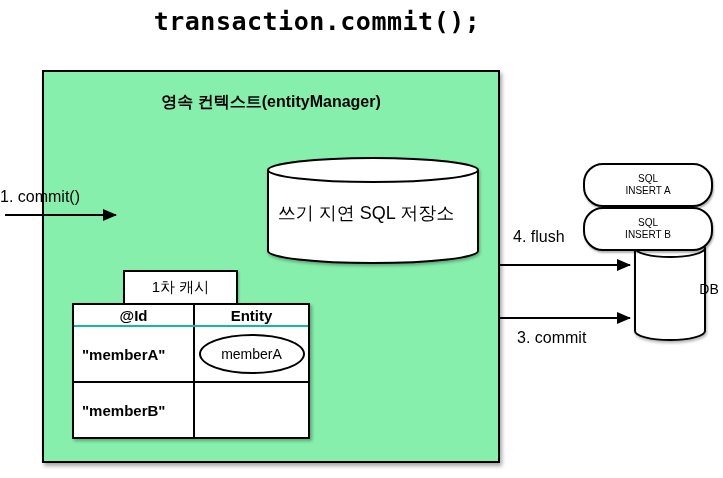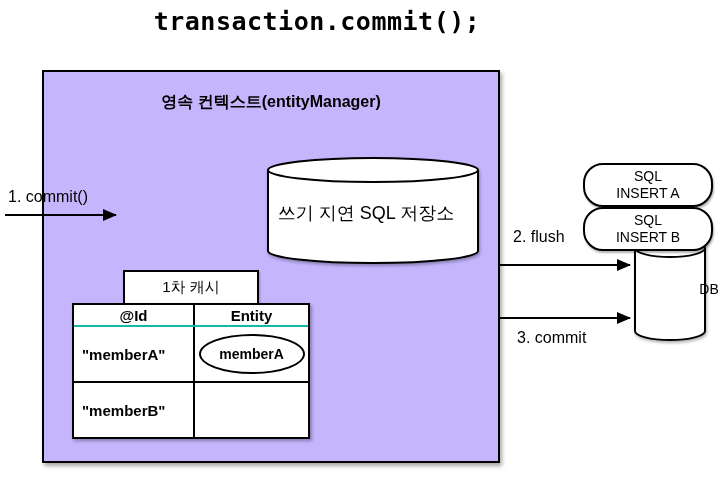--- a/index.html
+++ b/index.html
@@ -7,72 +7,72 @@
     position:relative;width:723px;height:478px;background:#ffffff;overflow:hidden;
     font-family:"Liberation Sans","DejaVu Sans",sans-serif;color:#000;
   }
   .code-title{
     position:absolute;left:0;top:7px;width:634px;text-align:center;
     font-family:"DejaVu Sans Mono","Liberation Mono",monospace;
     font-weight:bold;font-size:25px;letter-spacing:0.5px;z-index:5;
   }
   .main-box{
     position:absolute;left:42px;top:70px;width:458px;height:393px;
-    background:#c4b5fd;border:2px solid #000;box-sizing:border-box;
+    background:#86efac;border:2px solid #000;box-sizing:border-box;
     box-shadow:2px 3px 4px rgba(0,0,0,0.35);z-index:0;
   }
   .box-title{
     position:absolute;left:0;top:20px;width:100%;text-align:center;
     font-weight:bold;font-size:16px;
   }
   svg.shapes{position:absolute;left:0;top:0;width:723px;height:478px;z-index:1;}
   .cyl-shadow{filter:drop-shadow(1px 2px 1.5px rgba(0,0,0,0.3));}
   .wb-label{
     position:absolute;left:268px;top:201px;width:196px;text-align:center;
     font-size:18px;z-index:2;
   }
   .cache-tab{
-    position:absolute;left:123px;top:270px;width:136px;height:35px;
+    position:absolute;left:123px;top:270px;width:115px;height:35px;
     background:#fff;border:2px solid #000;box-sizing:border-box;z-index:2;
     display:flex;align-items:center;justify-content:center;font-size:15px;
     box-shadow:1px 2px 2px rgba(0,0,0,0.25);
   }
   .cache-table{
     position:absolute;left:72px;top:303px;width:238px;background:#fff;
     border:2px solid #000;box-sizing:border-box;z-index:3;
     box-shadow:2px 2px 3px rgba(0,0,0,0.3);
   }
   .ct-row{display:flex;}
-  .ct-cell{box-sizing:border-box;display:flex;align-items:center;font-weight:bold;}
+  .ct-cell{box-sizing:border-box;display:flex;align-items:center;}
   .ct-id{width:121px;border-right:2px solid #000;}
   .ct-entity{flex:1;justify-content:center;border-radius:10px;}
   .ct-header{height:20px;border-bottom:2px solid #14b8a6;}
   .ct-header .ct-cell{justify-content:center;font-weight:bold;font-size:15px;}
   .ct-data{height:54px;}
   .ct-data.mid{border-bottom:2px solid #000;}
   .ct-data .ct-id{padding-left:8px;font-weight:bold;font-size:15px;}
   .entity-ellipse{
     width:106px;height:40px;border:2px solid #000;border-radius:50%;
     box-sizing:border-box;display:flex;align-items:center;justify-content:center;
     font-size:14px;background:#fff;
   }
   .sql-box{
     position:absolute;left:583px;width:130px;height:44px;background:#fff;
     border:2px solid #000;border-radius:20px;box-sizing:border-box;z-index:2;
     display:flex;flex-direction:column;align-items:center;justify-content:center;
-    font-size:14px;line-height:1.25;box-shadow:1px 2px 2px rgba(0,0,0,0.3);
+    font-size:10px;line-height:1.25;box-shadow:1px 2px 2px rgba(0,0,0,0.3);
   }
   .sql-a{top:163px;}
   .sql-b{top:207px;}
   .db-label{
     position:absolute;left:635px;top:281px;width:70px;text-align:center;
     font-size:14px;z-index:2;padding-left:39px;
   }
   .flow-label{position:absolute;font-size:16px;z-index:4;white-space:nowrap;}
-  .step1{left:8px;top:188px;}
+  .step1{left:0;top:188px;}
   .step2{left:513px;top:228px;}
   .step3{left:517px;top:329px;text-align:center;}
 </style>
 </head>
 <body>
 
 <div class="canvas">
 
   <div class="code-title">transaction.commit();</div>
 
@@ -137,16 +137,16 @@
     <span>INSERT A</span>
   </div>
   <div class="sql-box sql-b">
     <span>SQL</span>
     <span>INSERT B</span>
   </div>
 
   <div class="db-label">DB</div>
 
   <div class="flow-label step1">1. commit()</div>
-  <div class="flow-label step2">2. flush</div>
+  <div class="flow-label step2">4. flush</div>
   <div class="flow-label step3">3. commit</div>
 
 </div>
 
 </body></html>

